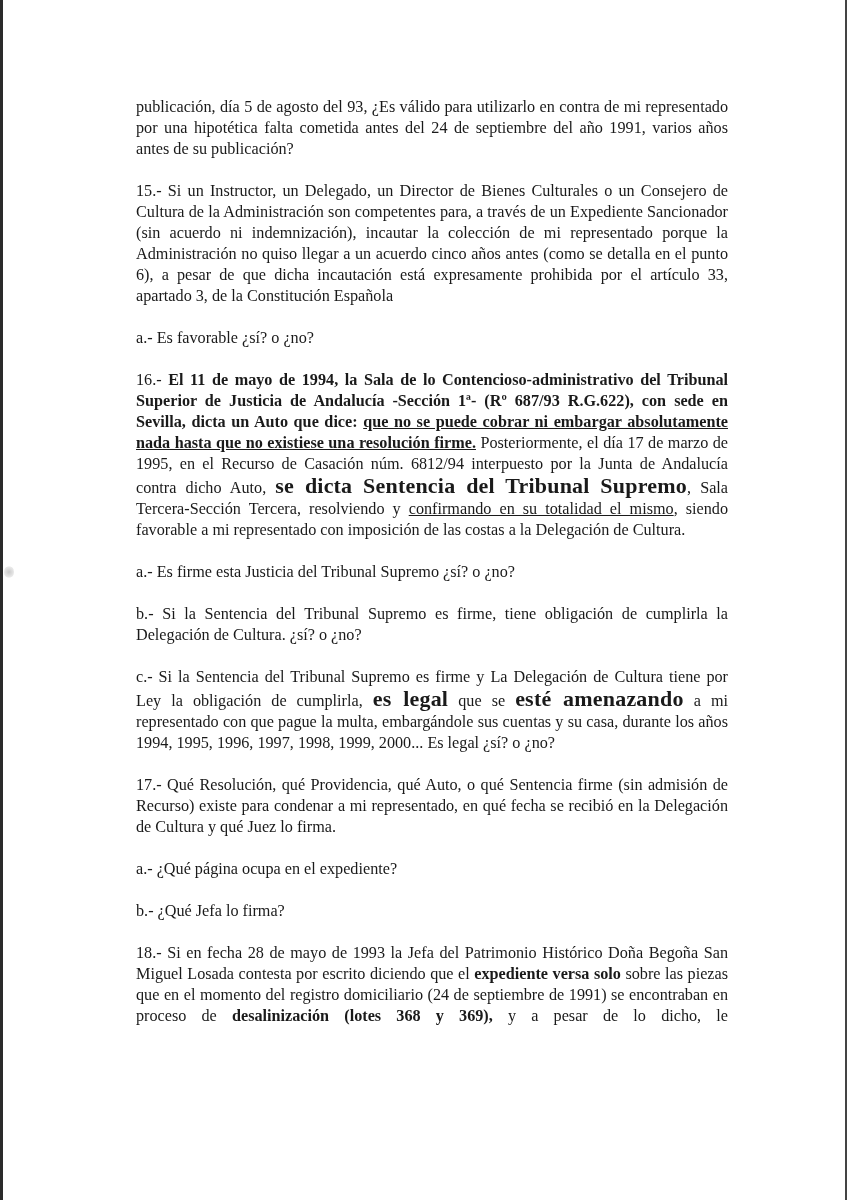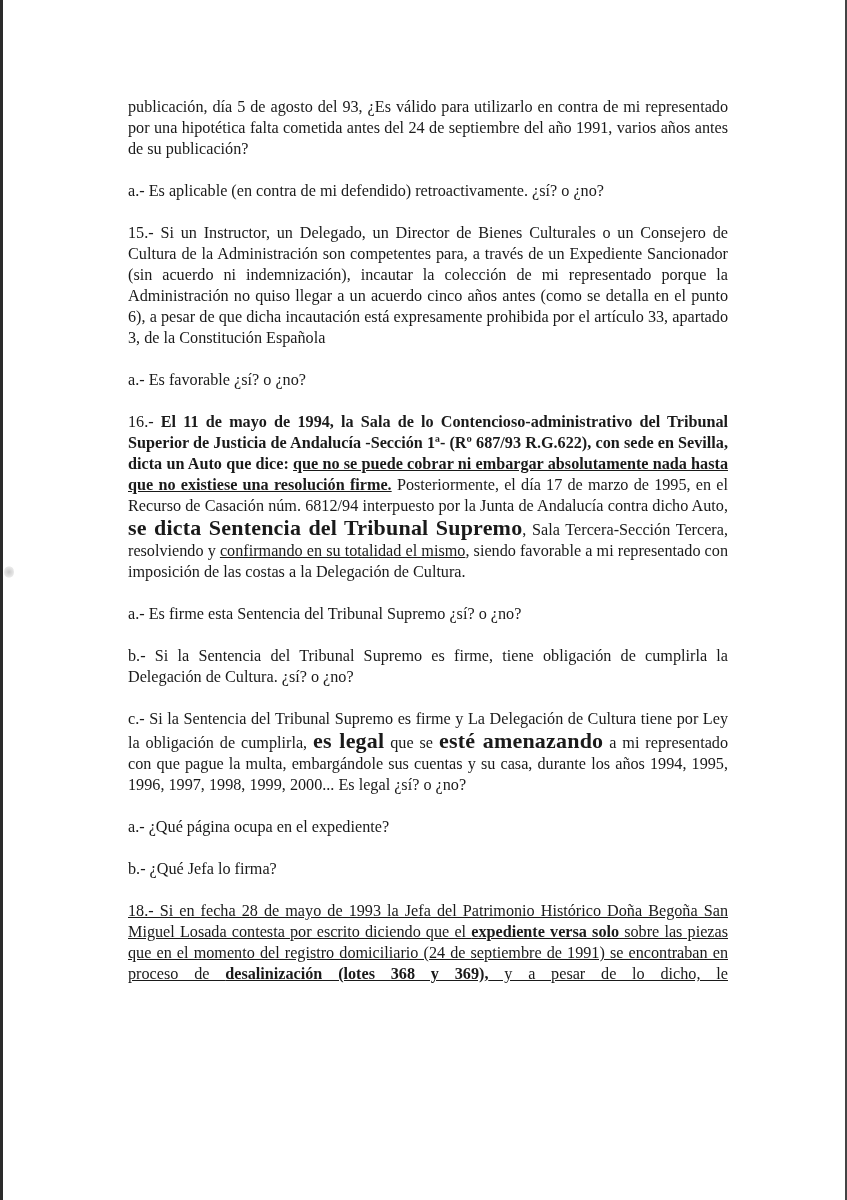--- a/index.html
+++ b/index.html
@@ -3,59 +3,59 @@
 <meta charset="utf-8">
 <style>
   html, body { margin:0; padding:0; }
   body { width:847px; height:1200px; background:#ffffff; position:relative; overflow:hidden;
          font-family:"Liberation Serif", "DejaVu Serif", serif; color:#1a1a1a; }
   .edge-left { position:absolute; left:0; top:0; width:3px; height:1200px; background:#2a2a2a; }
   .edge-right { position:absolute; right:0; top:0; width:2px; height:1200px; background:#444; }
   .stain { position:absolute; left:4px; top:565px; width:10px; height:14px; border-radius:50%;
            background:radial-gradient(circle, #bdbdbd 0%, #e5e5e5 60%, transparent 70%); opacity:.8; }
   .page { position:absolute; left:124px; top:97px; width:604px; font-size:16.2px; line-height:21px; }
-  .para { margin:0 0 21px 4px; text-align:justify; text-align-last:left; }
+  .para { margin:0 0 21px 12px; text-align:justify; text-align-last:left; }
   .b { font-weight:bold; }
   .u { text-decoration:underline; }
   .big { font-weight:bold; font-size:22px; letter-spacing:0.2px; }
 </style>
 </head>
 <body>
 
 <div class="edge-left"></div>
 <div class="edge-right"></div>
 <div class="stain"></div>
 
 <div class="page">
   <p class="para">
     <span>publicación, día 5 de agosto del 93, ¿Es válido para utilizarlo en contra de mi representado por una hipotética falta cometida antes del 24 de septiembre del año 1991, varios años antes de su publicación?</span>
   </p>
   <p class="para">
-    <span>a.- Es aplicable (en contra de mi defendido) retroactivamente. ¿sí? o ¿no?</span>
-  </p>
-  <p class="para">
     <span>15.- Si un Instructor, un Delegado, un Director de Bienes Culturales o un Consejero de Cultura de la Administración son competentes para, a través de un Expediente Sancionador (sin acuerdo ni indemnización), incautar la colección de mi representado porque la Administración no quiso llegar a un acuerdo cinco años antes (como se detalla en el punto 6), a pesar de que dicha incautación está expresamente prohibida por el artículo 33, apartado 3, de la Constitución Española</span>
   </p>
   <p class="para">
     <span>a.- Es favorable ¿sí? o ¿no?</span>
   </p>
   <p class="para">
     <span>16.- </span><span class="b">El 11 de mayo de 1994, la Sala de lo Contencioso-administrativo del Tribunal Superior de Justicia de Andalucía -Sección 1ª- (Rº 687/93 R.G.622), con sede en Sevilla, dicta un Auto que dice: </span><span class="b u">que no se puede cobrar ni embargar absolutamente nada hasta que no existiese una resolución firme.</span><span> Posteriormente, el día 17 de marzo de 1995, en el Recurso de Casación núm. 6812/94 interpuesto por la Junta de Andalucía contra dicho Auto, </span><span class="big">se dicta Sentencia del Tribunal Supremo</span><span>, Sala Tercera-Sección Tercera, resolviendo y </span><span class="u">confirmando en su totalidad el mismo</span><span>, siendo favorable a mi representado con imposición de las costas a la Delegación de Cultura.</span>
   </p>
   <p class="para">
-    <span>a.- Es firme esta Sentencia del Tribunal Supremo ¿sí? o ¿no?</span>
+    <span>a.- Es firme esta Justicia del Tribunal Supremo ¿sí? o ¿no?</span>
   </p>
   <p class="para">
     <span>b.- Si la Sentencia del Tribunal Supremo es firme, tiene obligación de cumplirla la Delegación de Cultura. ¿sí? o ¿no?</span>
   </p>
   <p class="para">
     <span>c.- Si la Sentencia del Tribunal Supremo es firme y La Delegación de Cultura tiene por Ley la obligación de cumplirla, </span><span class="big">es legal</span><span> que se </span><span class="big">esté amenazando</span><span> a mi representado con que pague la multa, embargándole sus cuentas y su casa, durante los años 1994, 1995, 1996, 1997, 1998, 1999, 2000... Es legal ¿sí? o ¿no?</span>
   </p>
   <p class="para">
+    <span>17.- Qué Resolución, qué Providencia, qué Auto, o qué Sentencia firme (sin admisión de Recurso) existe para condenar a mi representado, en qué fecha se recibió en la Delegación de Cultura y qué Juez lo firma.</span>
+  </p>
+  <p class="para">
     <span>a.- ¿Qué página ocupa en el expediente?</span>
   </p>
   <p class="para">
     <span>b.- ¿Qué Jefa lo firma?</span>
   </p>
-  <p class="para" style="text-align-last:justify;text-decoration:underline;">
+  <p class="para" style="text-align-last:justify;">
     <span>18.- Si en fecha 28 de mayo de 1993 la Jefa del Patrimonio Histórico Doña Begoña San Miguel Losada contesta por escrito diciendo que el </span><span class="b">expediente versa solo</span><span> sobre las piezas que en el momento del registro domiciliario (24 de septiembre de 1991) se encontraban en proceso de </span><span class="b">desalinización (lotes 368 y 369),</span><span> y a pesar de lo dicho, le</span>
   </p>
 </div>
 
 </body></html>

